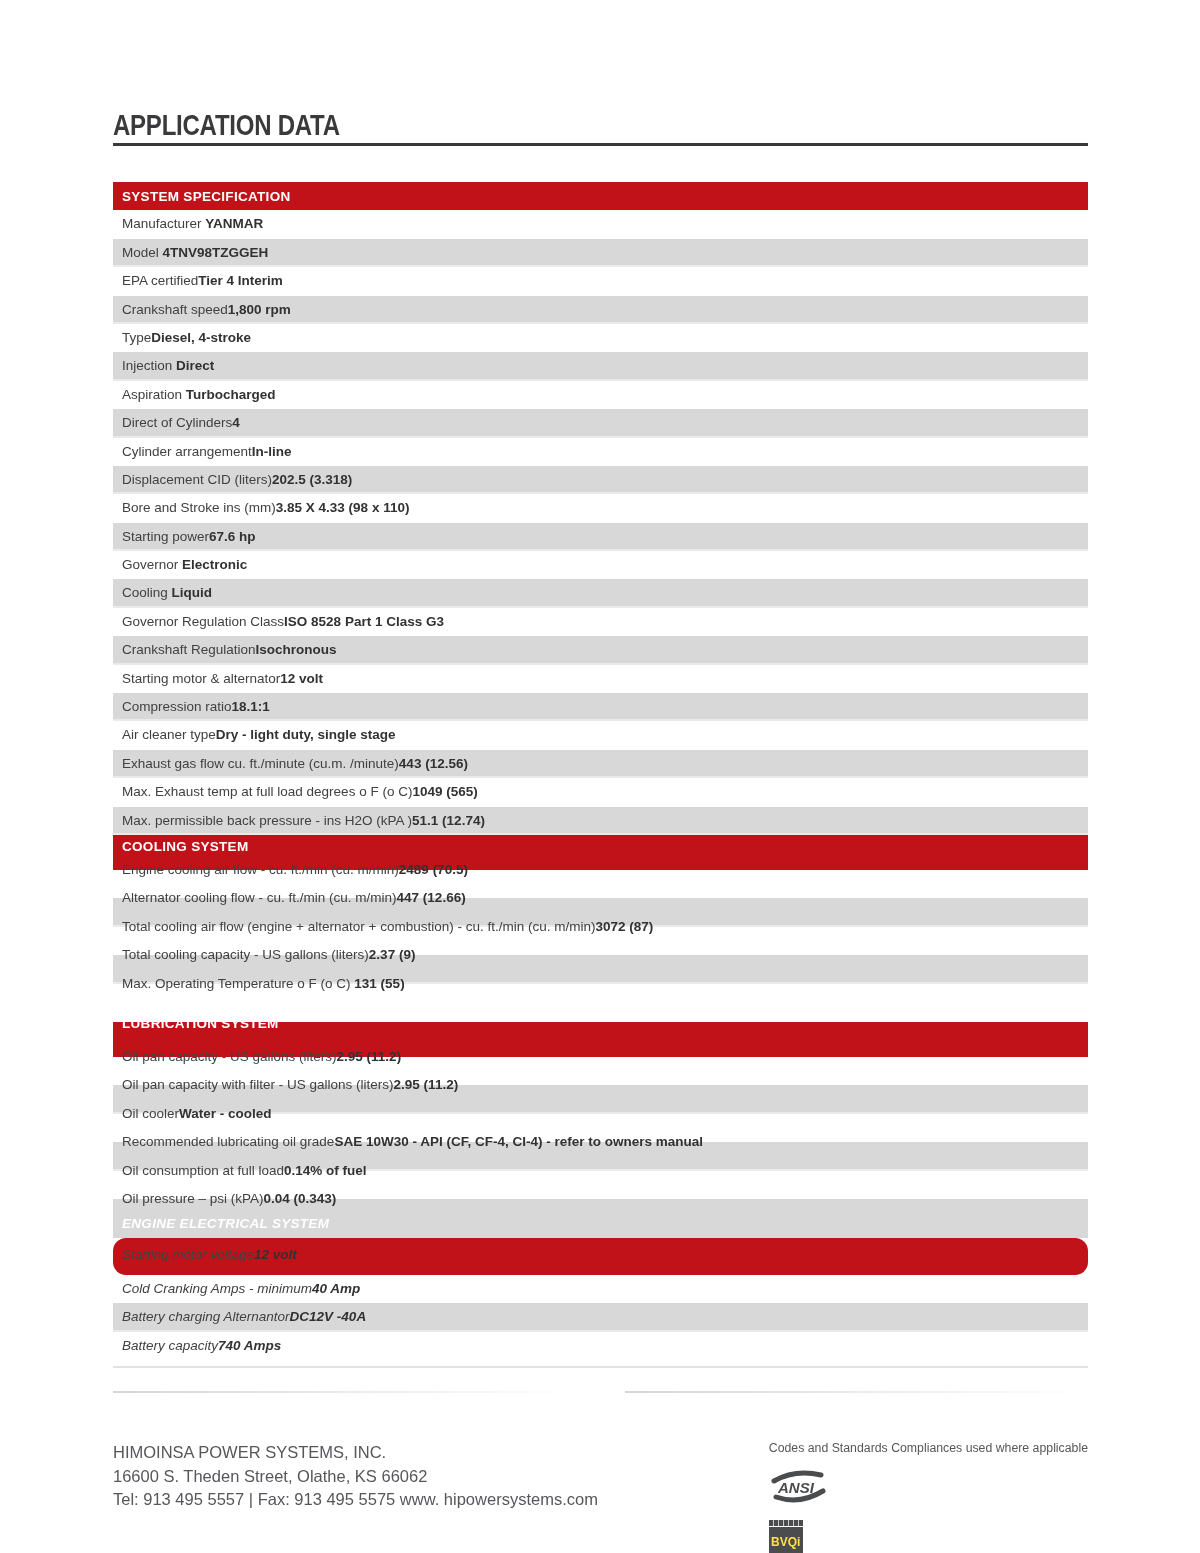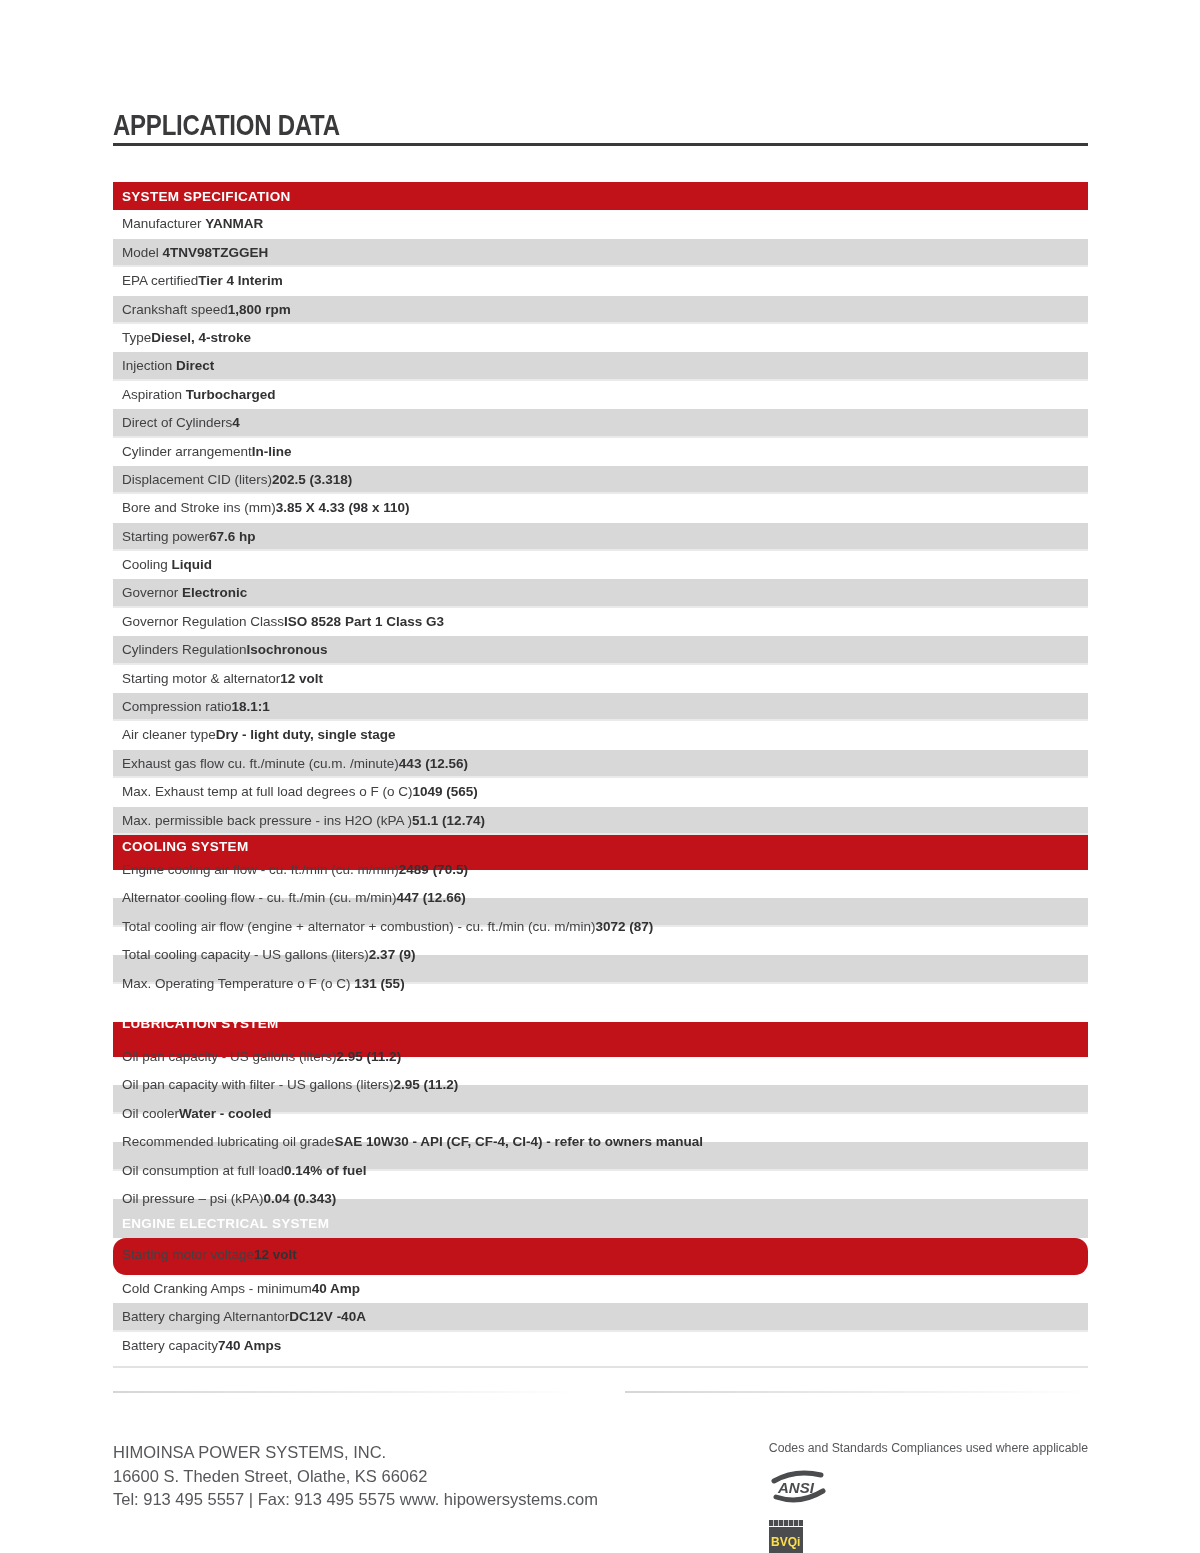--- a/index.html
+++ b/index.html
@@ -19,21 +19,21 @@
 
   
   .spec-table{margin-top:36px;}
   .sec-header{
     background:#c01218;color:#ffffff;height:28.4px;display:flex;align-items:center;
     padding-left:9px;font-size:13.5px;font-weight:700;letter-spacing:.3px;
   }
   .sec--tall .sec-header{height:35px;align-items:flex-start;padding-top:4px;box-sizing:border-box;}
   .sec--tall .sec-header .ht{display:inline-block;}
   .sec-lube .sec-header .ht{transform:translateY(-10px);}
-  .sec-elec{margin-top:-17.6px;}
+  .sec-elec{margin-top:-17.6px;font-style:italic;}
   .sec-elec .sec-header{background:#d8d8d8;}
 
   .row{
     height:28.4px;line-height:28.4px;padding-left:9px;font-size:13.5px;
     white-space:nowrap;overflow:visible;
   }
   .row:nth-child(odd){background:#ffffff;}
   .row:nth-child(even){background:#d8d8d8;box-shadow:inset 0 -2px 0 #eaeaea;}
   .lbl{white-space:pre;color:#414144;font-weight:400;}
   .val{white-space:pre;color:#323234;font-weight:700;}
@@ -102,24 +102,24 @@
           <div class="row"><span class="lbl">EPA certified</span><span class="val">Tier 4 Interim</span></div>
           <div class="row"><span class="lbl">Crankshaft speed</span><span class="val">1,800 rpm</span></div>
           <div class="row"><span class="lbl">Type</span><span class="val">Diesel, 4-stroke</span></div>
           <div class="row"><span class="lbl">Injection </span><span class="val">Direct</span></div>
           <div class="row"><span class="lbl">Aspiration </span><span class="val">Turbocharged</span></div>
           <div class="row"><span class="lbl">Direct of Cylinders</span><span class="val">4</span></div>
           <div class="row"><span class="lbl">Cylinder arrangement</span><span class="val">In-line</span></div>
           <div class="row"><span class="lbl">Displacement CID (liters)</span><span class="val">202.5 (3.318)</span></div>
           <div class="row"><span class="lbl">Bore and Stroke ins (mm)</span><span class="val">3.85 X 4.33 (98 x 110)</span></div>
           <div class="row"><span class="lbl">Starting power</span><span class="val">67.6 hp</span></div>
+          <div class="row"><span class="lbl">Governor </span><span class="val">Electronic</span></div>
           <div class="row"><span class="lbl">Cooling </span><span class="val">Liquid</span></div>
-          <div class="row"><span class="lbl">Governor </span><span class="val">Electronic</span></div>
           <div class="row"><span class="lbl">Governor Regulation Class</span><span class="val">ISO 8528 Part 1 Class G3</span></div>
-          <div class="row"><span class="lbl">Cylinders Regulation</span><span class="val">Isochronous</span></div>
+          <div class="row"><span class="lbl">Crankshaft Regulation</span><span class="val">Isochronous</span></div>
           <div class="row"><span class="lbl">Starting motor &amp; alternator</span><span class="val">12 volt</span></div>
           <div class="row"><span class="lbl">Compression ratio</span><span class="val">18.1:1</span></div>
           <div class="row"><span class="lbl">Air cleaner type</span><span class="val">Dry - light duty, single stage</span></div>
           <div class="row"><span class="lbl">Exhaust gas flow cu. ft./minute (cu.m. /minute)</span><span class="val">443 (12.56)</span></div>
           <div class="row"><span class="lbl">Max. Exhaust temp at full load degrees o F (o C)</span><span class="val">1049 (565)</span></div>
           <div class="row"><span class="lbl">Max. permissible back pressure - ins H2O (kPA )</span><span class="val">51.1 (12.74)</span></div>
         </div>
     </section>
 
     <section class="sec sec-cooling sec--tall sec--shift">

